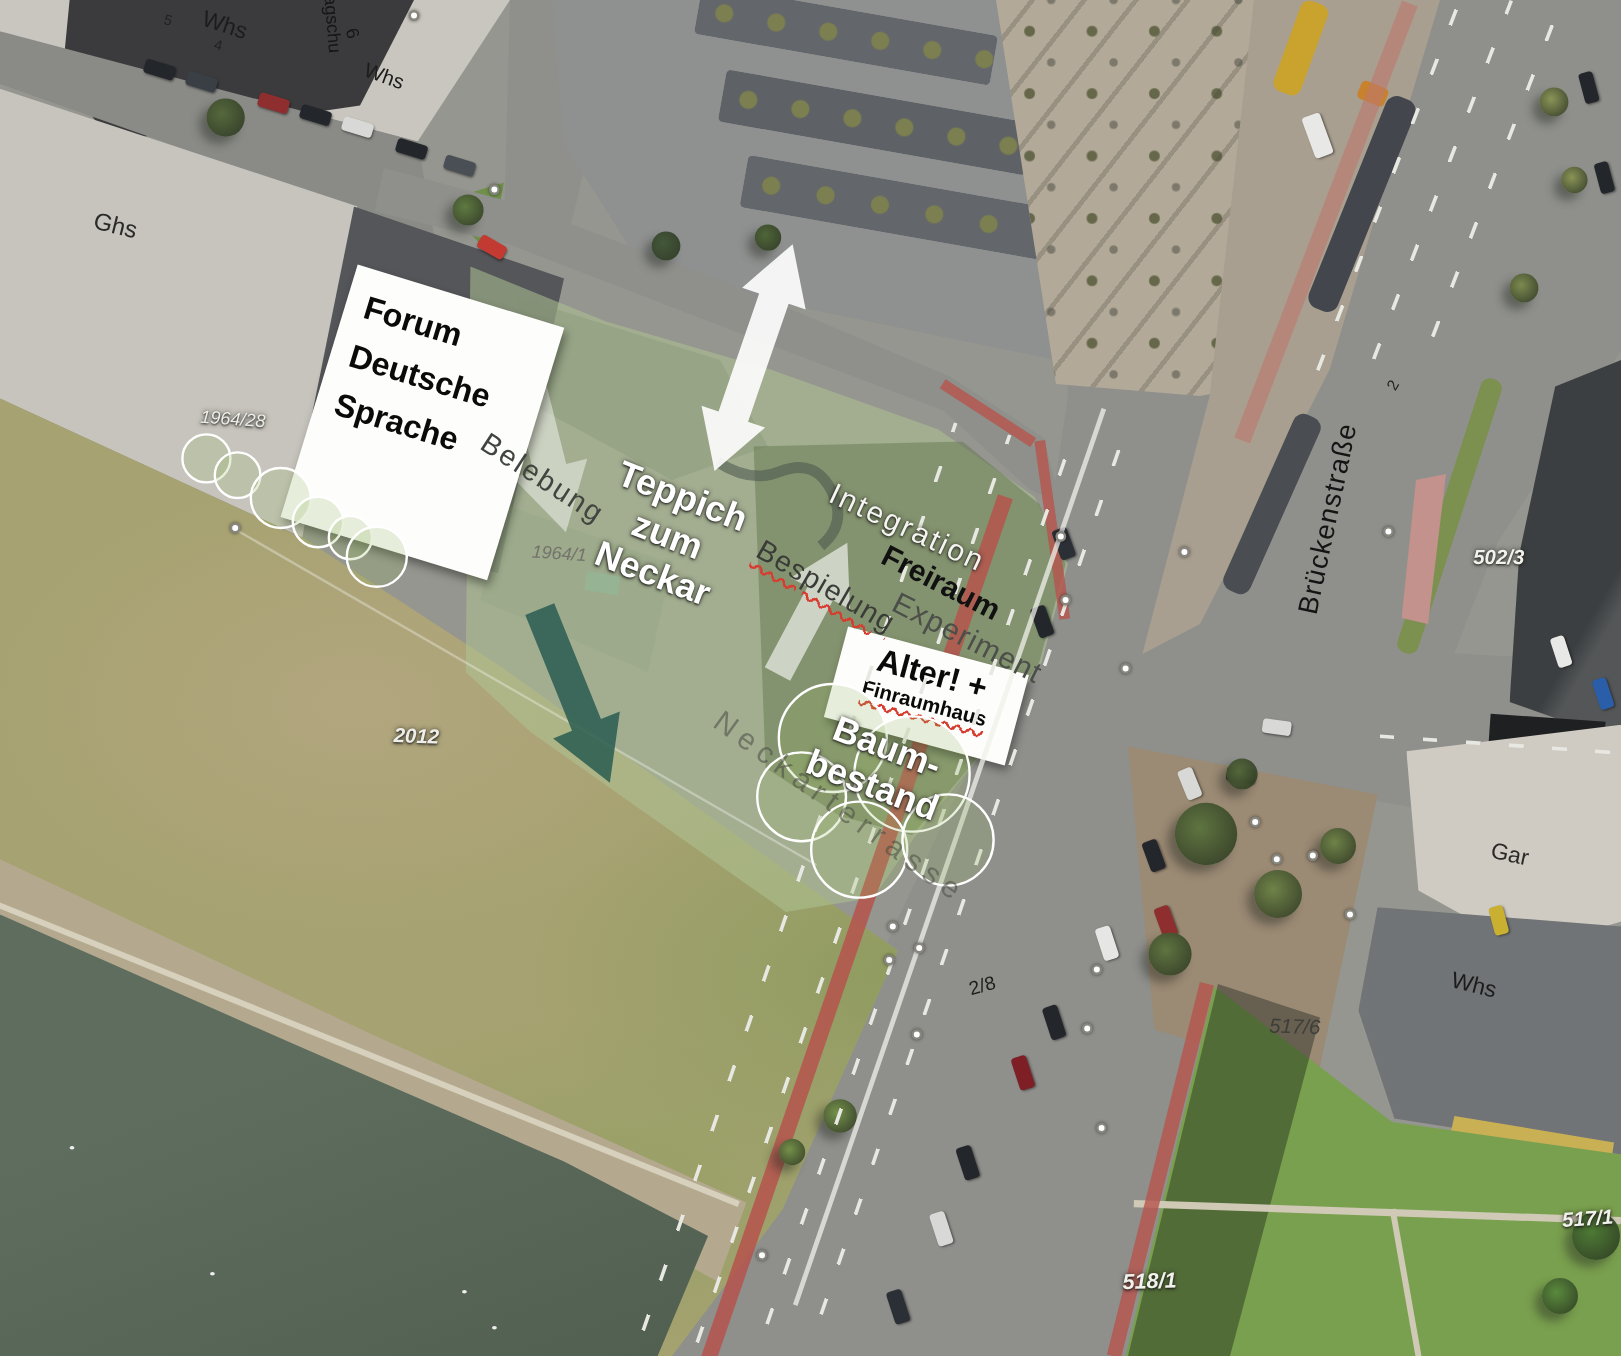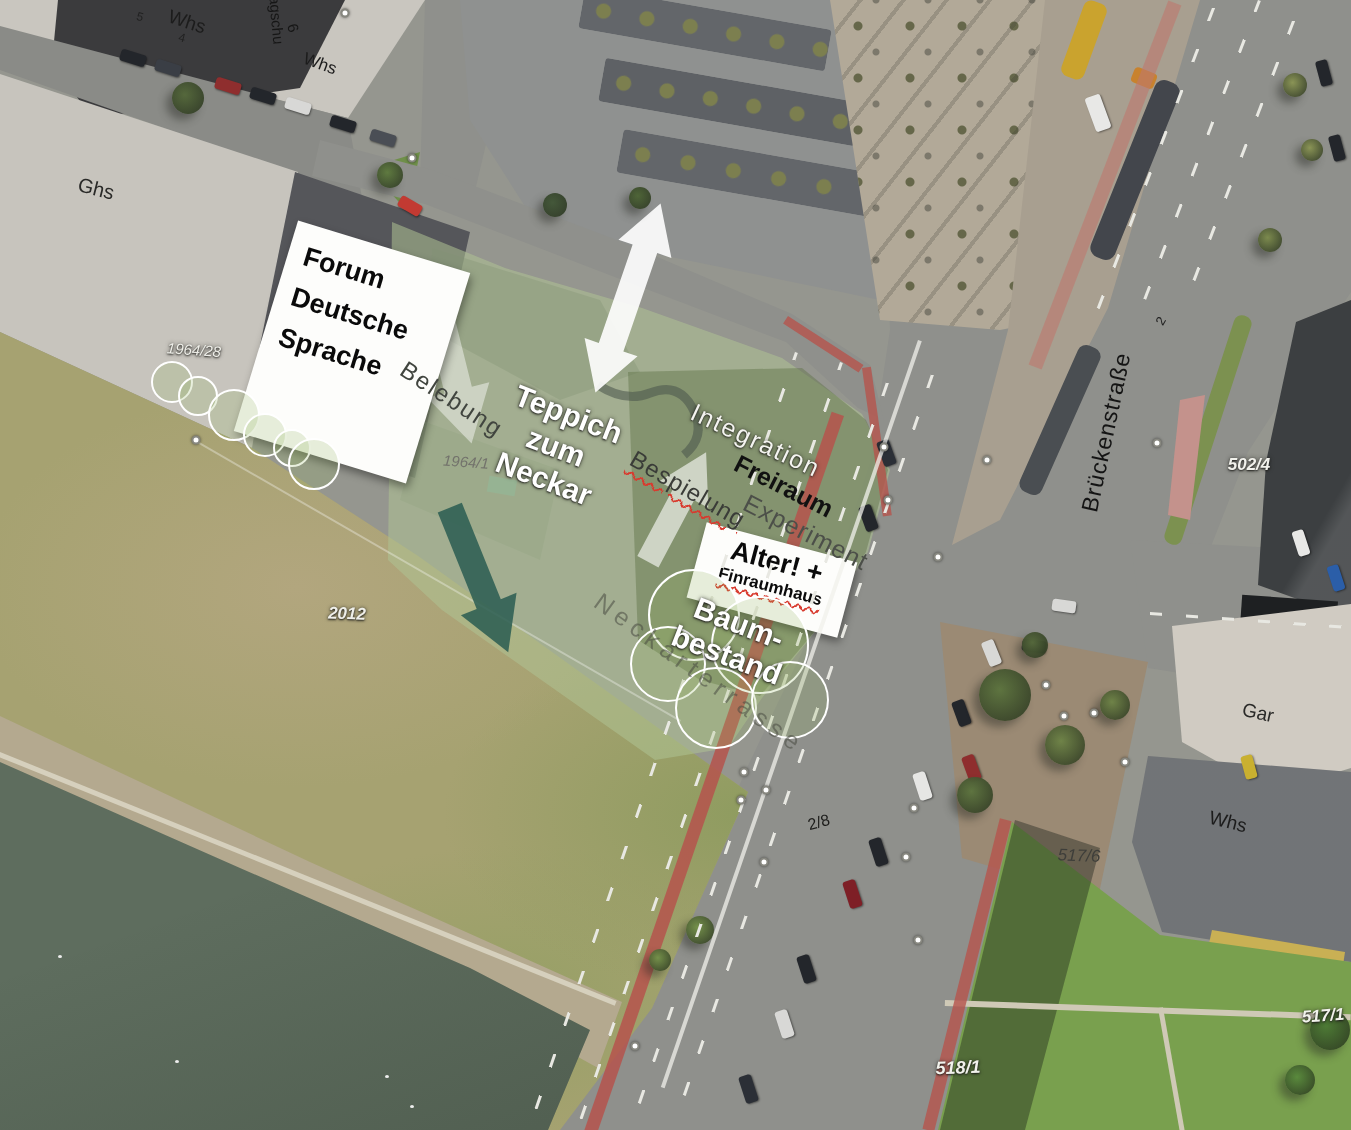--- a/index.html
+++ b/index.html
@@ -222,21 +222,21 @@
 Neckar</div>
       <div class="label halo-dark" style="left: 756px; top: 440px; font-size: 25px; color: rgb(244, 244, 240); transform: translate(-50%, -50%) rotate(25deg); letter-spacing: 2px;">Integration</div>
       <div class="label" style="left: 784px; top: 486px; font-size: 25px; color: rgb(17, 17, 17); transform: translate(-50%, -50%) rotate(27deg); font-weight: 700;">Freiraum</div>
       <div class="label" style="left: 806px; top: 532px; font-size: 25px; color: rgb(76, 79, 73); transform: translate(-50%, -50%) rotate(27deg); letter-spacing: 1px;">Experiment</div>
       <div class="label wavy" style="left: 688px; top: 489px; font-size: 24px; color: rgb(58, 60, 56); transform: translate(-50%, -50%) rotate(30deg); letter-spacing: 1px; text-decoration-color: rgb(216, 58, 46);">Bespielung</div>
       <div class="label halo-dark" style="left: 733px; top: 639px; font-size: 30px; color: rgb(255, 255, 255); transform: translate(-50%, -50%) rotate(21deg); font-weight: 700; line-height: 1.12; text-align: center;">Baum-
 bestand</div>
       <div class="label" style="left: 700px; top: 673px; font-size: 25px; color: rgba(72, 74, 66, 0.55); transform: translate(-50%, -50%) rotate(36deg); letter-spacing: 6px;">Neckarterrasse</div>
       <div class="label" style="left: 1106px; top: 432px; font-size: 23px; color: rgb(20, 20, 20); transform: translate(-50%, -50%) rotate(-78deg); letter-spacing: 1px;">Brückenstraße</div>
       <div class="label" style="left: 1161px; top: 321px; font-size: 13px; color: rgb(34, 34, 34); transform: translate(-50%, -50%) rotate(-60deg);">2</div>
-      <div class="label halo-dark" style="left: 1249px; top: 465px; font-size: 17px; color: rgb(242, 242, 236); transform: translate(-50%, -50%) rotate(0deg); font-weight: 700; font-style: italic;">502/4</div>
+      <div class="label halo-dark" style="left: 1249px; top: 465px; font-size: 17px; color: rgb(242, 242, 236); transform: translate(-50%, -50%) rotate(0deg); font-weight: 700; font-style: italic;">502/3</div>
       <div class="label" style="left: 1258px; top: 713px; font-size: 19px; color: rgb(42, 42, 40); transform: translate(-50%, -50%) rotate(12deg);">Gar</div>
       <div class="label" style="left: 1228px; top: 822px; font-size: 19px; color: rgb(28, 28, 28); transform: translate(-50%, -50%) rotate(14deg);">Whs</div>
       <div class="label" style="left: 1079px; top: 856px; font-size: 17px; color: rgb(62, 62, 58); transform: translate(-50%, -50%) rotate(2deg); font-style: italic;">517/6</div>
       <div class="label halo-dark" style="left: 1323px; top: 1016px; font-size: 17px; color: rgb(242, 242, 236); transform: translate(-50%, -50%) rotate(-4deg); font-weight: 700; font-style: italic;">517/1</div>
       <div class="label halo-dark" style="left: 958px; top: 1068px; font-size: 18px; color: rgb(242, 242, 236); transform: translate(-50%, -50%) rotate(-2deg); font-weight: 700; font-style: italic;">518/1</div>
       <div class="label" style="left: 819px; top: 823px; font-size: 16px; color: rgb(29, 29, 27); transform: translate(-50%, -50%) rotate(-15deg);">2/8</div>
       <div class="label halo-dark" style="left: 194px; top: 350px; font-size: 15px; color: rgb(239, 239, 233); transform: translate(-50%, -50%) rotate(4deg); font-style: italic;">1964/28</div>
       <div class="label" style="left: 466px; top: 462px; font-size: 15px; color: rgb(115, 115, 108); transform: translate(-50%, -50%) rotate(4deg); font-style: italic;">1964/1</div>
       <div class="label halo-dark" style="left: 347px; top: 614px; font-size: 17px; color: rgb(239, 239, 233); transform: translate(-50%, -50%) rotate(2deg); font-weight: 700; font-style: italic;">2012</div>
     </div>

